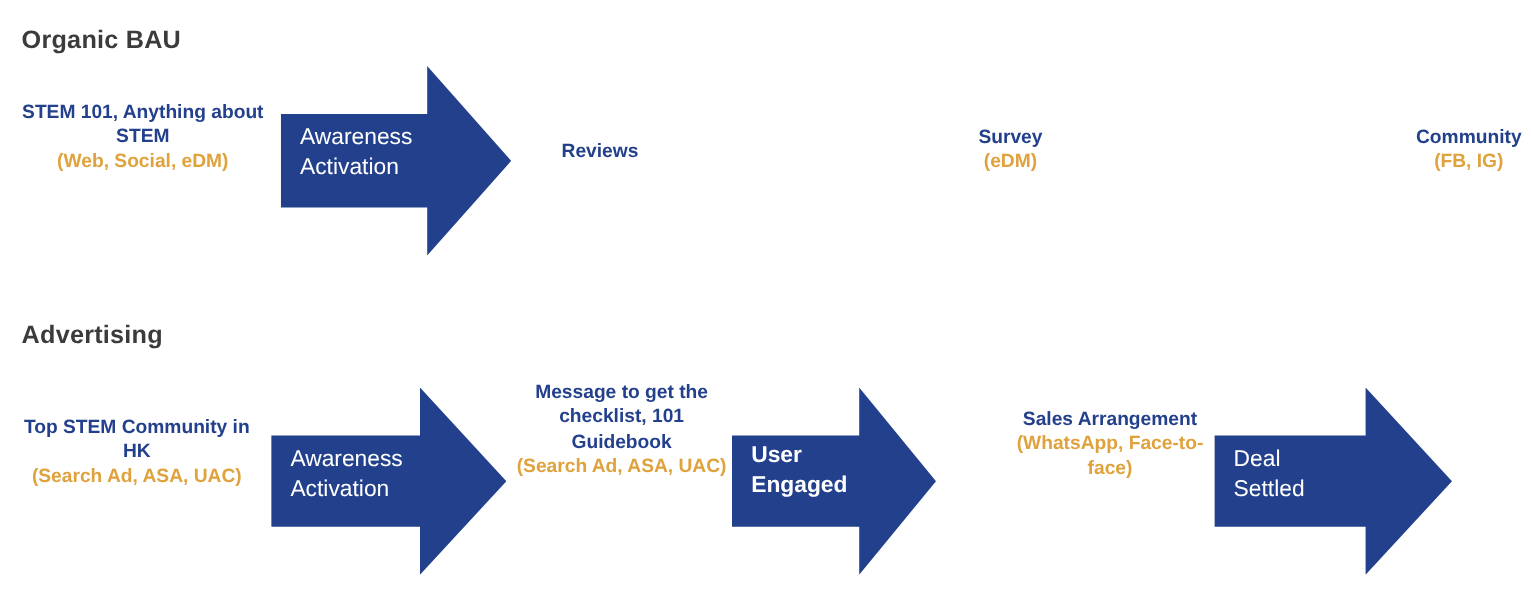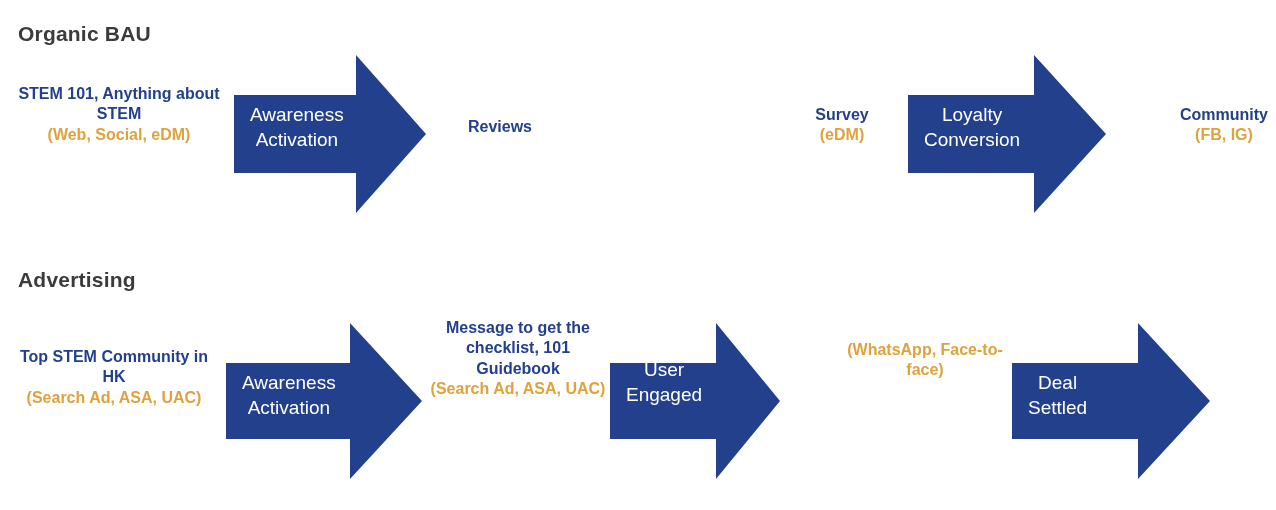--- a/index.html
+++ b/index.html
@@ -56,40 +56,40 @@
   .arrow {
     position: absolute;
     display: block;
   }
   .arrow .label {
     position: absolute;
     color: #ffffff;
     font-size: 19px;
     font-weight: normal;
     line-height: 1.32;
-    text-align: center;
+    text-align: left;
     white-space: pre-line;
   }
 
   
   #arrow-1 { left: 234px; top: 55px; }
   #arrow-1 .label { left: 16px; top: 47px; }
 
   #arrow-2 { left: 590px; top: 55px; }
   #arrow-2 .label { left: 16px; top: 47px; }
 
   #arrow-3 { left: 908px; top: 55px; }
   #arrow-3 .label { left: 16px; top: 47px; }
 
   
   #arrow-4 { left: 226px; top: 323px; }
   #arrow-4 .label { left: 16px; top: 47px; }
 
   #arrow-5 { left: 610px; top: 323px; }
-  #arrow-5 .label { left: 16px; top: 34px; }
+  #arrow-5 .label { left: 16px; top: 44px; font-weight: bold; }
 
   #arrow-6 { left: 1012px; top: 323px; }
   #arrow-6 .label { left: 16px; top: 47px; }
 
   
   #milestone-1 { left: 14px; top: 84px; width: 210px; }
   #milestone-2 { left: 424px; top: 105px; width: 152px; margin-top: 12px; }
   #milestone-3 { left: 782px; top: 105px; width: 120px; }
   #milestone-4 { left: 1144px; top: 105px; width: 160px; }
 
@@ -123,27 +123,20 @@
   <div class="milestone" id="milestone-2">
     <span class="title">Reviews</span>
   </div>
 
 
   <div class="milestone" id="milestone-3">
     <span class="title">Survey</span>
     <span class="channels">(eDM)</span>
   </div>
 
-  <div class="arrow" id="arrow-3">
-    <svg width="198" height="158" viewBox="0 0 198 158">
-      <polygon points="0,40 126,40 126,0 198,79 126,158 126,118 0,118" fill="#23408c"></polygon>
-    </svg>
-    <span class="label">Loyalty
-Conversion</span>
-  </div>
 
   <div class="milestone" id="milestone-4">
     <span class="title">Community</span>
     <span class="channels">(FB, IG)</span>
   </div>
 
   <div class="section-heading" id="heading-advertising">Advertising</div>
 
   <div class="milestone" id="milestone-5">
     <span class="title">Top STEM
@@ -170,20 +163,22 @@
 
   <div class="arrow" id="arrow-5">
     <svg width="170" height="156" viewBox="0 0 170 156">
       <polygon points="0,40 106,40 106,0 170,78 106,156 106,116 0,116" fill="#23408c"></polygon>
     </svg>
     <span class="label">User
 Engaged</span>
   </div>
 
   <div class="milestone" id="milestone-7">
+    <span class="title">Sales
+Arrangement</span>
     <span class="channels">(WhatsApp,
 Face-to-face)</span>
   </div>
 
   <div class="arrow" id="arrow-6">
     <svg width="198" height="156" viewBox="0 0 198 156">
       <polygon points="0,40 126,40 126,0 198,78 126,156 126,116 0,116" fill="#23408c"></polygon>
     </svg>
     <span class="label">Deal
 Settled</span>

